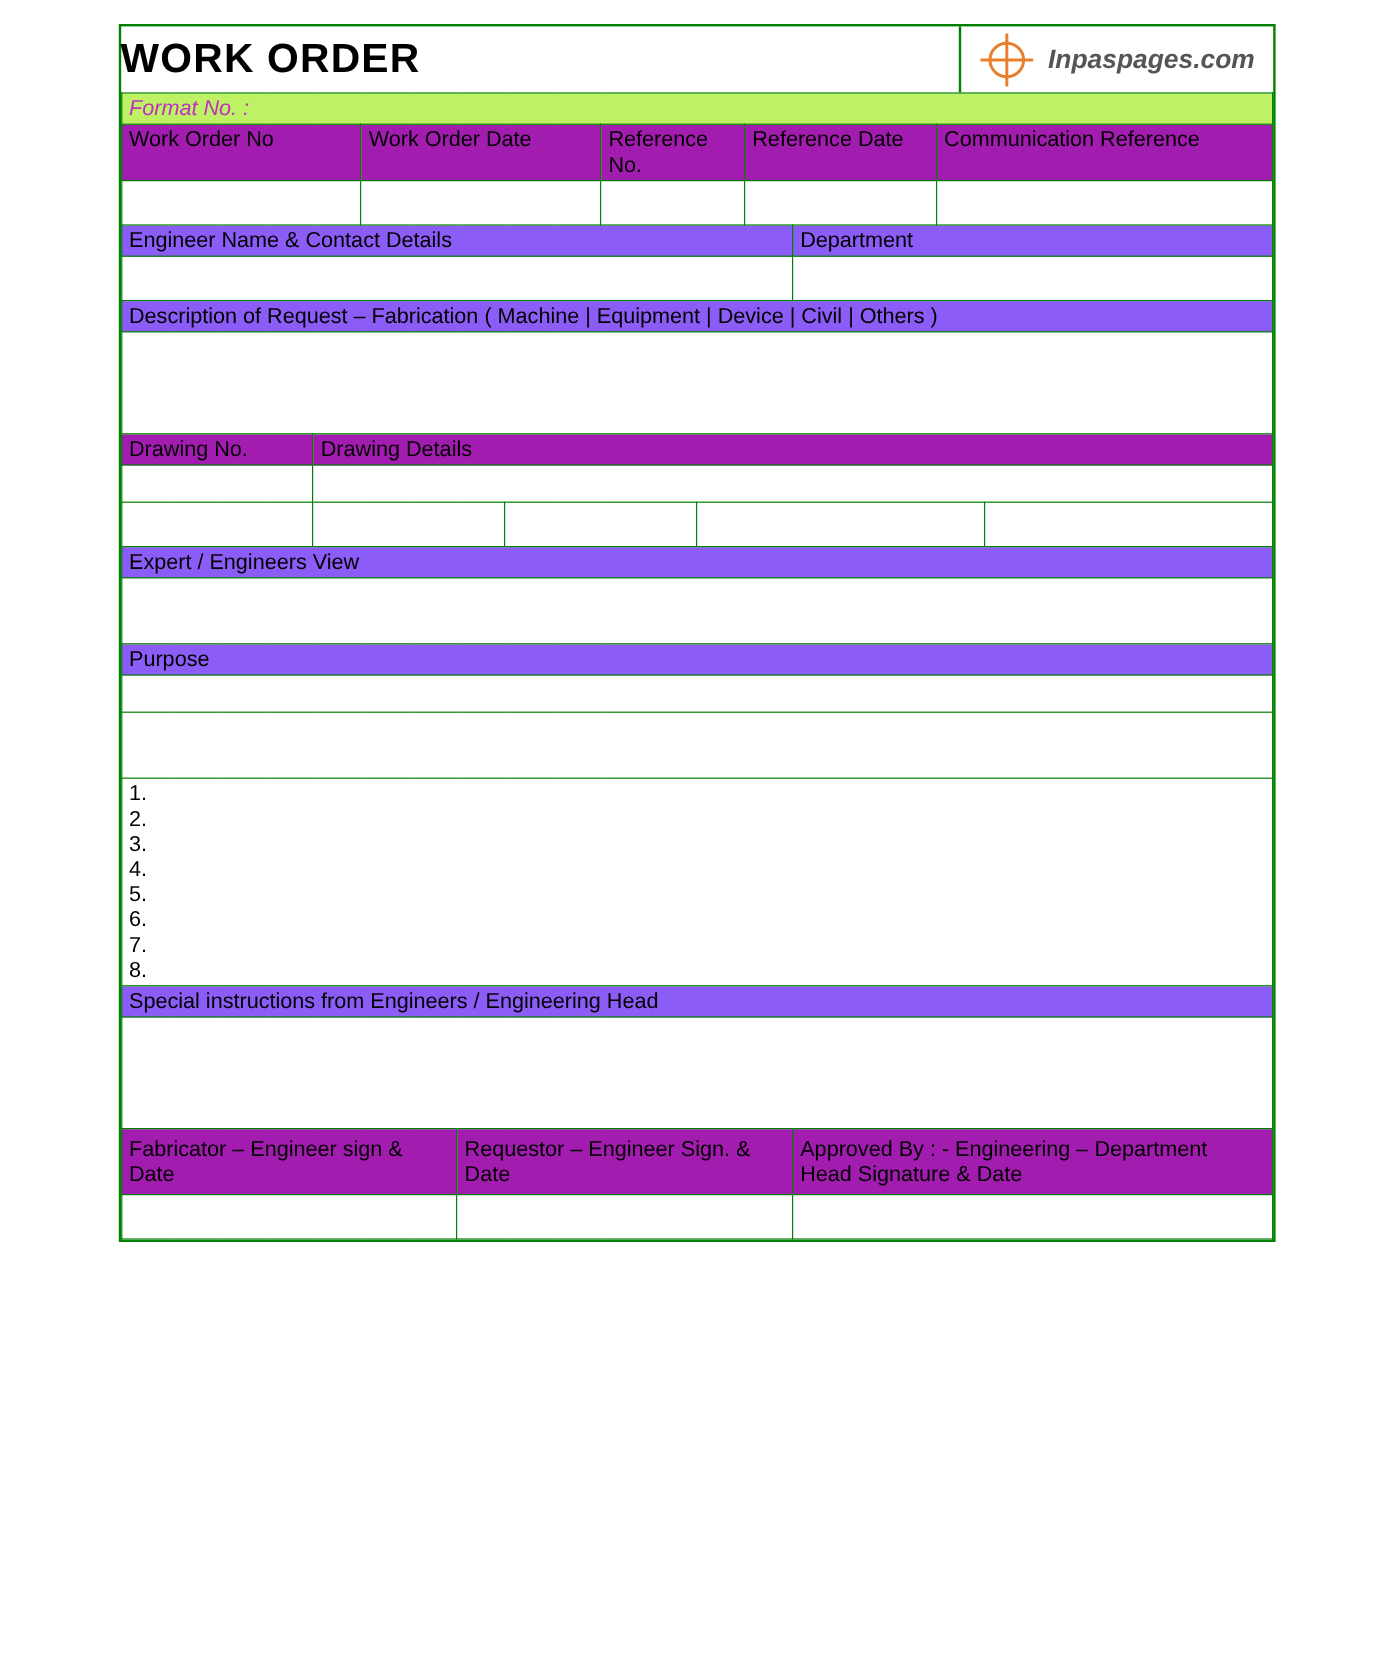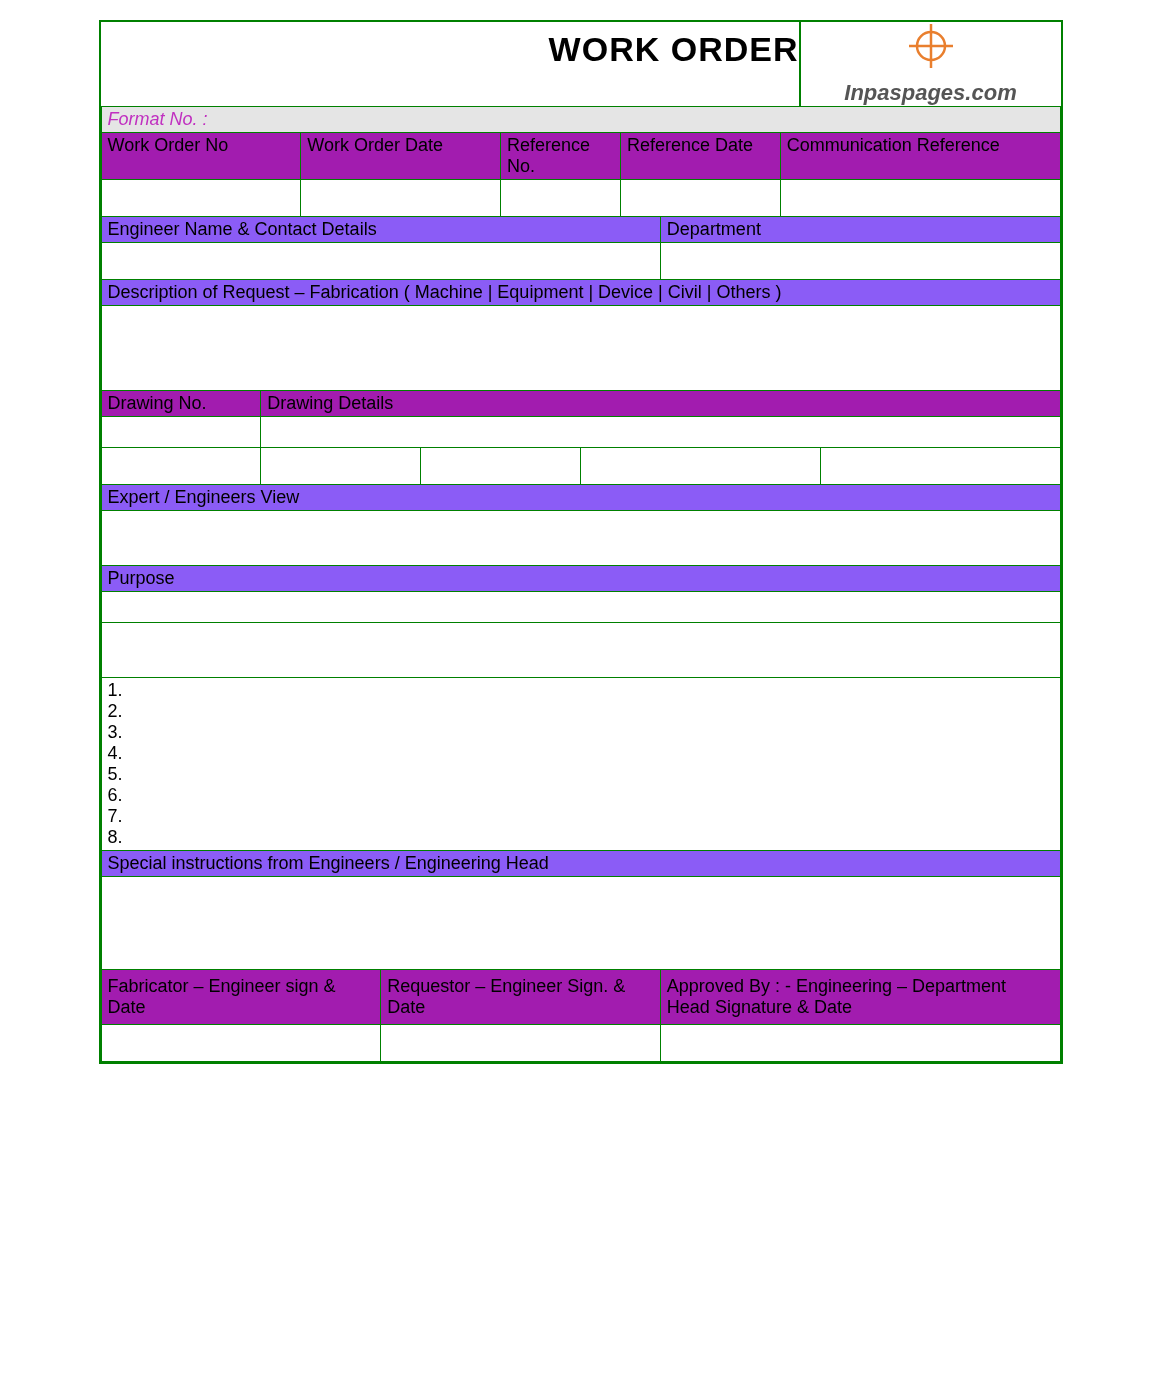--- a/index.html
+++ b/index.html
@@ -13,38 +13,37 @@
     margin: 0 auto;
     border: 2px solid #008000;
     background: #fff;
   }
   .header-row {
     display: flex;
     align-items: stretch;
   }
   .title-cell {
     flex: 1;
-    text-align: right;
+    text-align: left;
     padding: 8px 0;
   }
   .title-cell h1 {
     font-family: Arial Black, Arial, sans-serif;
     font-weight: 900;
     font-size: 34px;
     margin: 0;
     letter-spacing: 1px;
   }
   .logo-cell {
     width: 260px;
     border-left: 2px solid #008000;
     display: flex;
     align-items: center;
     justify-content: center;
     gap: 10px;
-    flex-direction: column;
   }
   .logo-cell svg { flex-shrink: 0; }
   .logo-text {
     font-family: "Trebuchet MS", Arial, sans-serif;
     font-size: 22px;
     font-weight: bold;
     color: #555;
     font-style: italic;
   }
   table.form {
@@ -63,21 +62,21 @@
   .hdr-green {
     background: #8b5cf6;
   }
   .hdr-blue {
     background: #a21caf;
     text-align: center;
   }
   .format-no {
     color: #c030c0;
     font-style: italic;
-    background: #e5e5e5;
+    background: #bef264;
     font-size: 15px;
     padding: 1px 4px;
   }
   .input-cell {
     background: #fff;
     height: 32px;
   }
   .tall { height: 80px; }
   .taller { height: 88px; }
   .short { height: 26px; }

